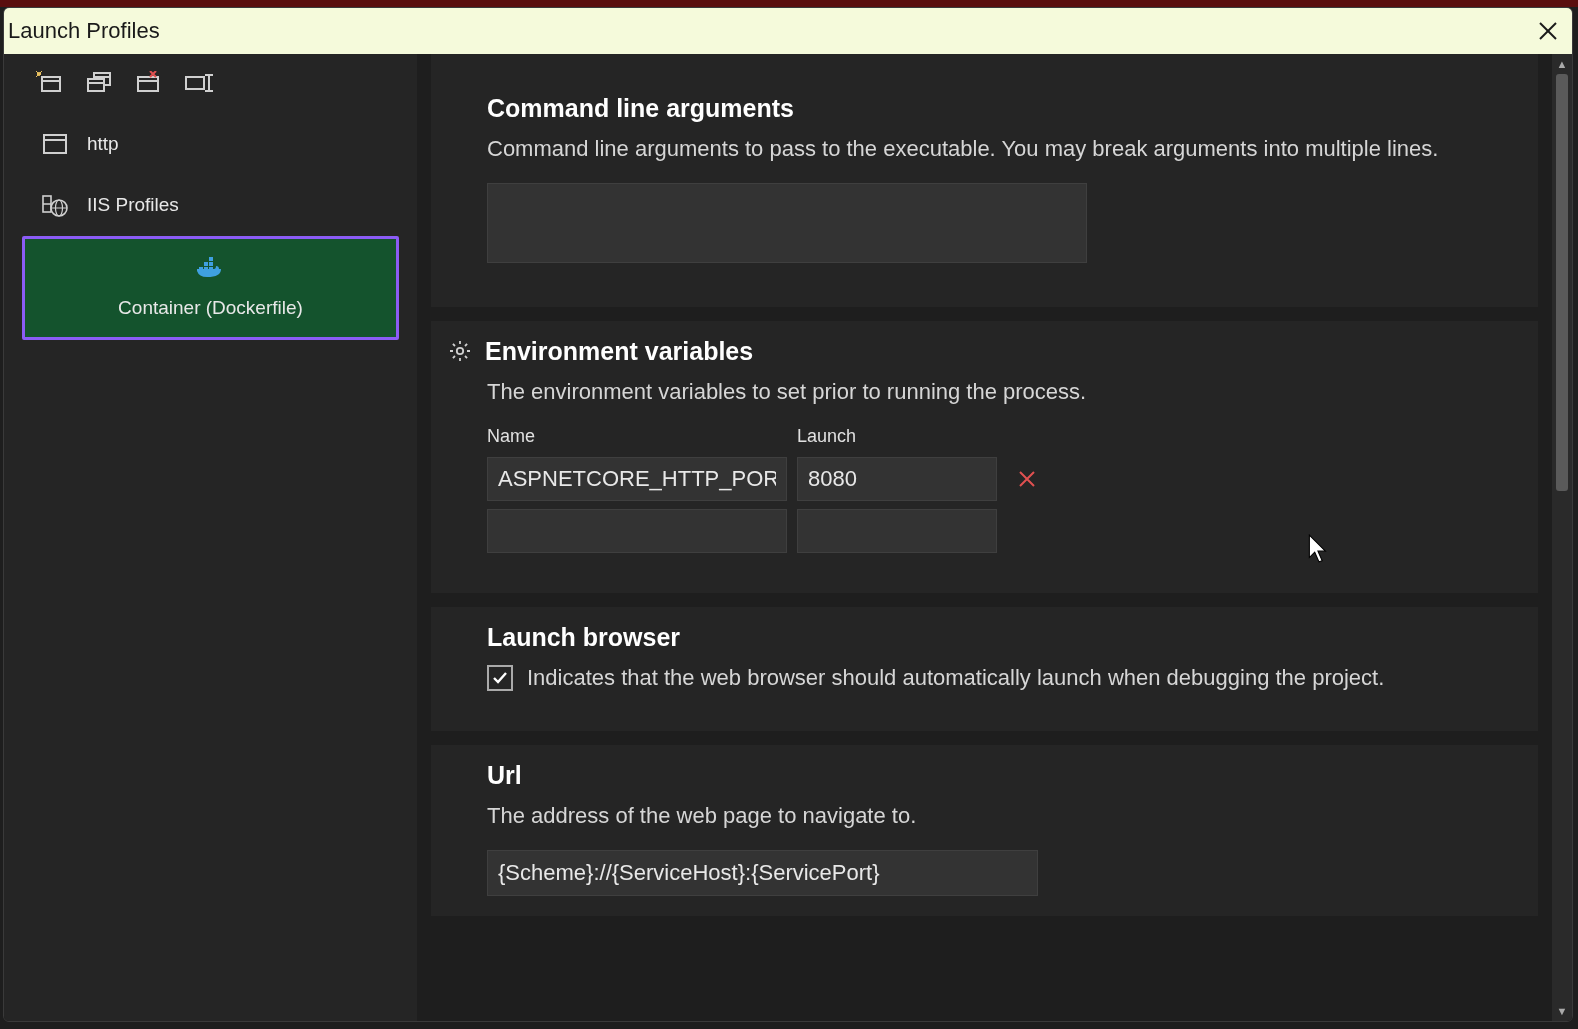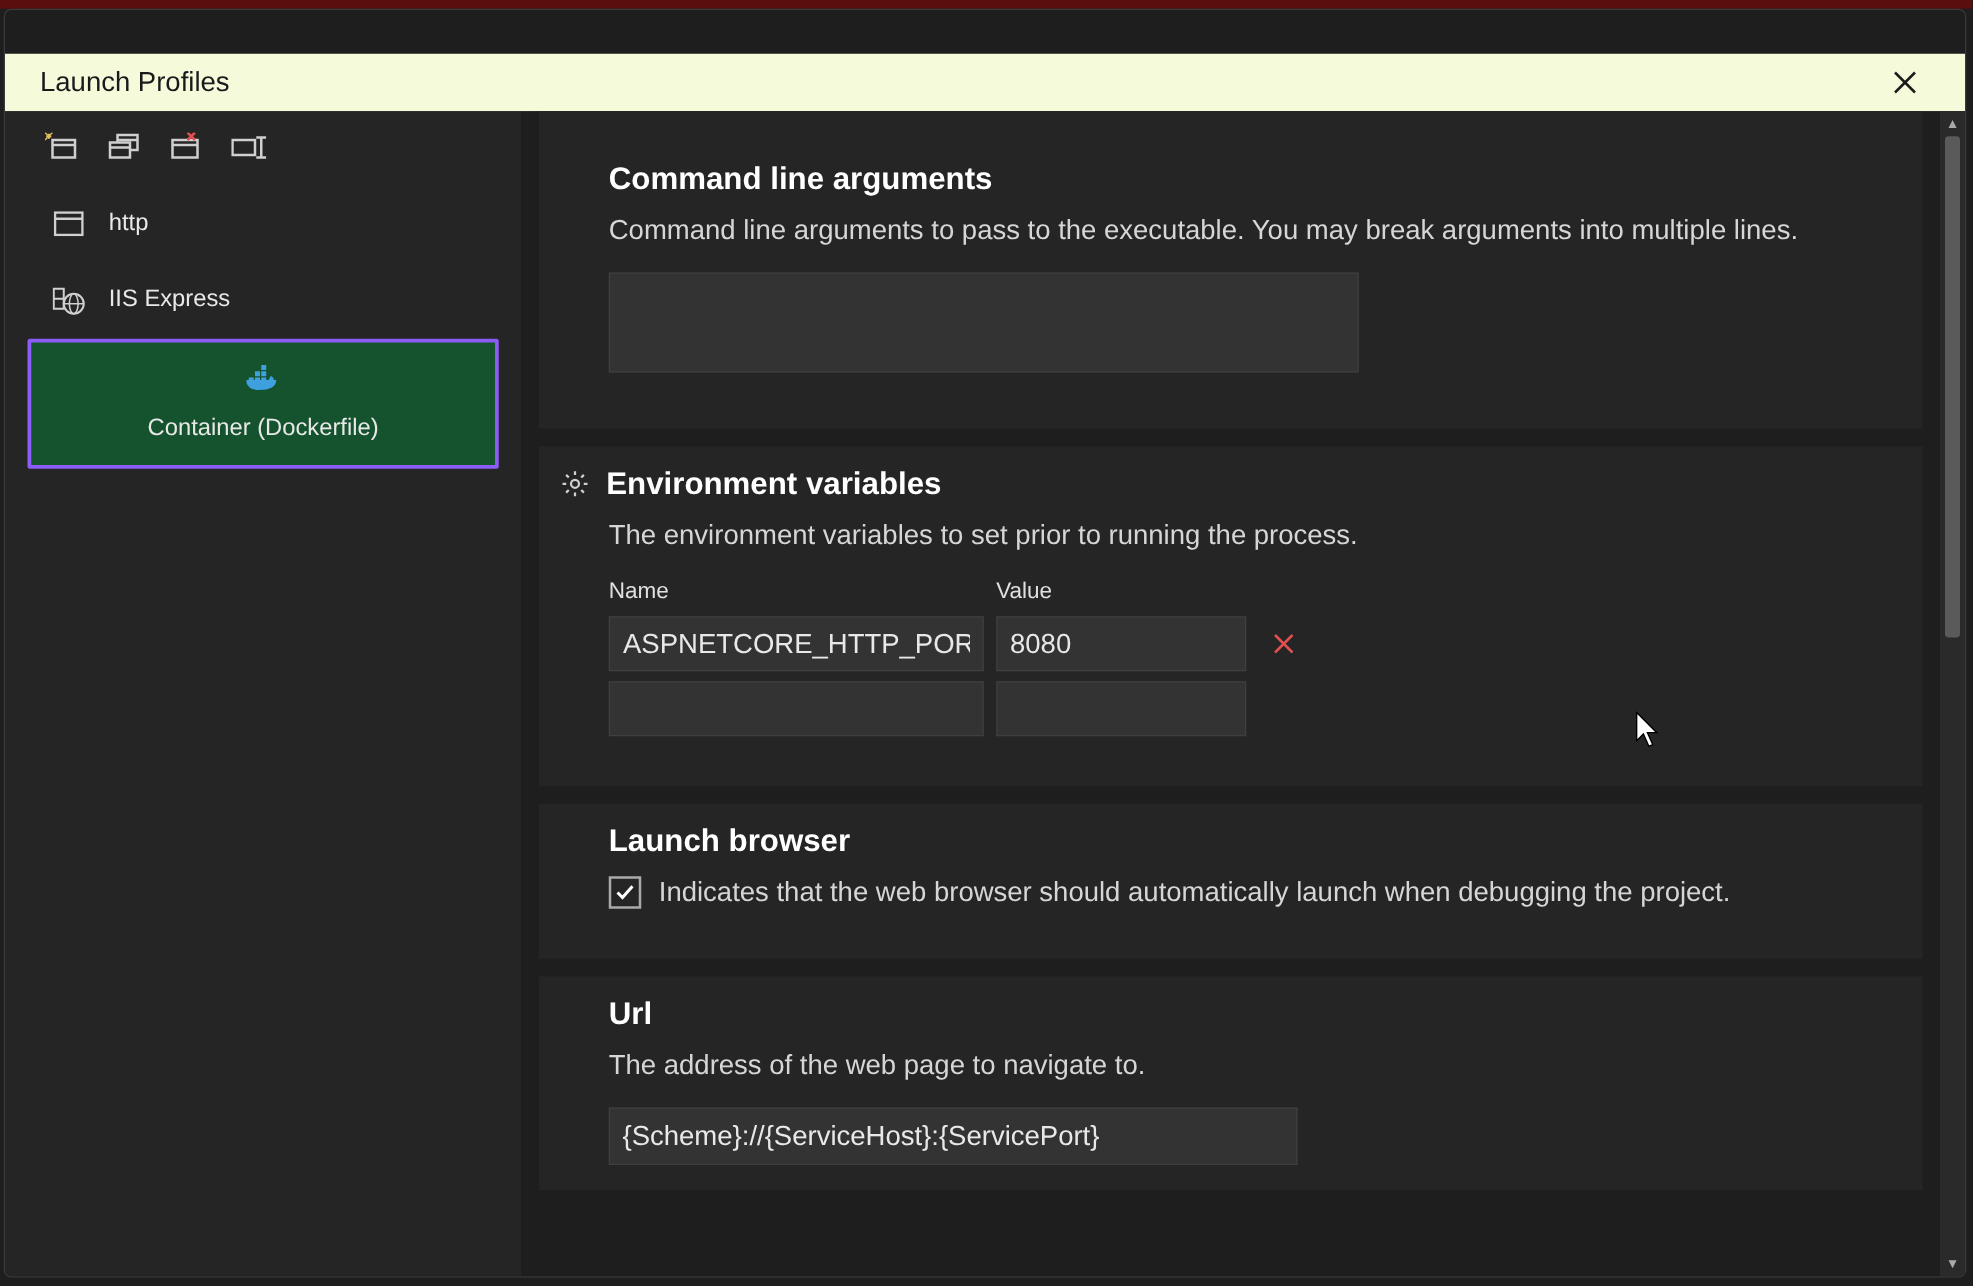--- a/index.html
+++ b/index.html
@@ -30,23 +30,22 @@
   overflow: hidden;
   display: flex;
   flex-direction: column;
 }
 .titlebar {
   background: #f5fadb;
   color: #1a1a1a;
   height: 46px;
   display: flex;
   align-items: center;
-  padding: 0 28px;
+  padding: 0 4px;
   font-size: 22px;
-  margin-top: 35px;
 }
 .titlebar-title { flex: 1; }
 .close-btn {
   width: 40px;
   height: 38px;
   display: flex;
   align-items: center;
   justify-content: center;
   cursor: pointer;
 }
@@ -259,21 +258,21 @@
         <div class="profile-item">
           <span class="picn">
             <svg width="26" height="24" viewBox="0 0 26 24">
               <rect x="1" y="3" width="8" height="16" fill="none" stroke="#d0d0d0" stroke-width="1.6"></rect>
               <line x1="1" y1="11" x2="9" y2="11" stroke="#d0d0d0" stroke-width="1.6"></line>
               <circle cx="17" cy="15" r="8" fill="#252525" stroke="#d0d0d0" stroke-width="1.6"></circle>
               <ellipse cx="17" cy="15" rx="3.5" ry="8" fill="none" stroke="#d0d0d0" stroke-width="1.2"></ellipse>
               <line x1="9" y1="15" x2="25" y2="15" stroke="#d0d0d0" stroke-width="1.2"></line>
             </svg>
           </span>
-          <span>IIS Express</span>
+          <span>IIS Profiles</span>
         </div>
         <div class="profile-item selected">
           <span class="picn">
             <svg width="28" height="22" viewBox="0 0 28 22">
               <g fill="#3fa0e0">
               <rect x="2" y="10" width="4" height="4"></rect>
                   <rect x="7" y="10" width="4" height="4"></rect>
                   <rect x="12" y="10" width="4" height="4"></rect>
               <rect x="7" y="5" width="4" height="4"></rect>
                   <rect x="12" y="5" width="4" height="4"></rect>
@@ -302,21 +301,21 @@
               <svg width="24" height="24" viewBox="0 0 24 24" fill="none" stroke="#d0d0d0" stroke-width="1.8">
                 <circle cx="12" cy="12" r="3.2"></circle>
                 <path d="M12 2v3M12 19v3M2 12h3M19 12h3M4.9 4.9l2.1 2.1M17 17l2.1 2.1M19.1 4.9L17 7M7 17l-2.1 2.1"></path>
               </svg>
             </span>
             <span>Environment variables</span>
           </div>
           <div class="section-desc">The environment variables to set prior to running the process.</div>
           <div class="env-table">
             <div class="env-header">Name</div>
-            <div class="env-header">Value</div>
+            <div class="env-header">Launch</div>
             <div></div>
 
             <div class="env-cell">
                 <input value="ASPNETCORE_HTTP_PORTS" style="">
               </div>
             <div class="env-cell">
                 <input value="8080" style="">
               </div>
             <div class="env-del">
               <svg width="20" height="20" viewBox="0 0 20 20">

